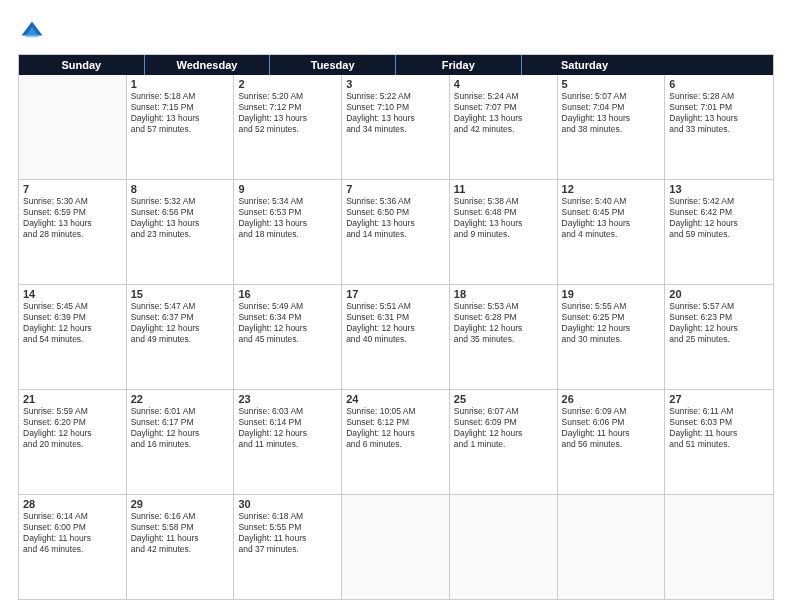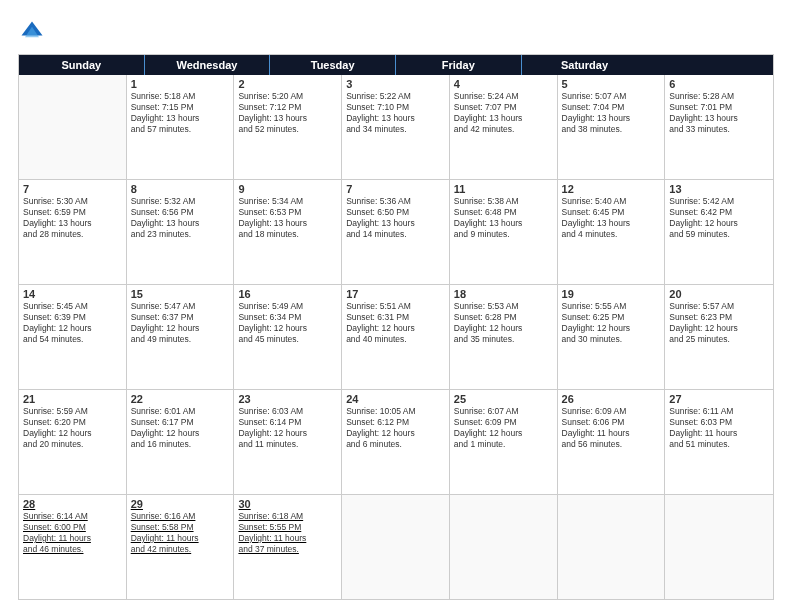--- a/index.html
+++ b/index.html
@@ -85,21 +85,21 @@
       flex: 1;
       display: flex;
       flex-direction: column;
     }
     .cal-row {
       display: grid;
       grid-template-columns: repeat(7, 1fr);
       flex: 1;
       border-bottom: 1px solid #ccc;
     }
-    .cal-row:last-child { border-bottom: none; text-decoration: underline; }
+    .cal-row:last-child { border-bottom: none; }
     .cal-cell {
       border-right: 1px solid #ccc;
       padding: 3px 4px;
       font-size: 9px;
       color: #333;
       vertical-align: top;
       min-height: 0;
     }
     .cal-cell:last-child { border-right: none; }
     .cal-cell.empty { background: #f9f9f9; }

